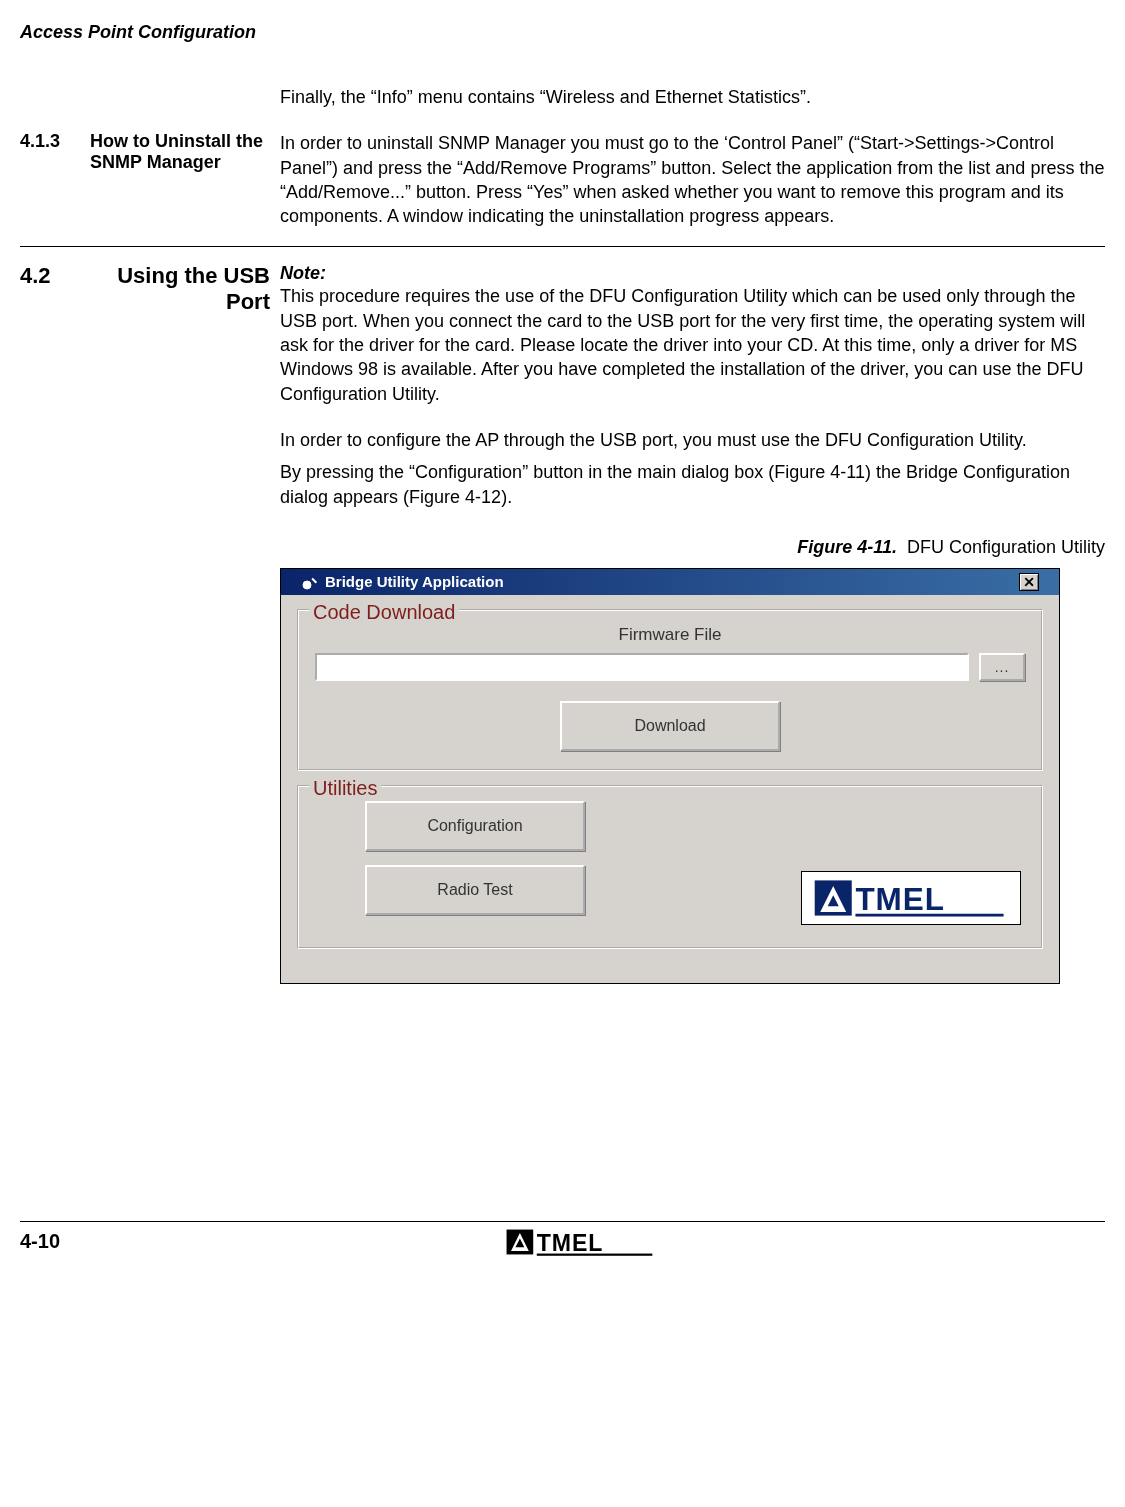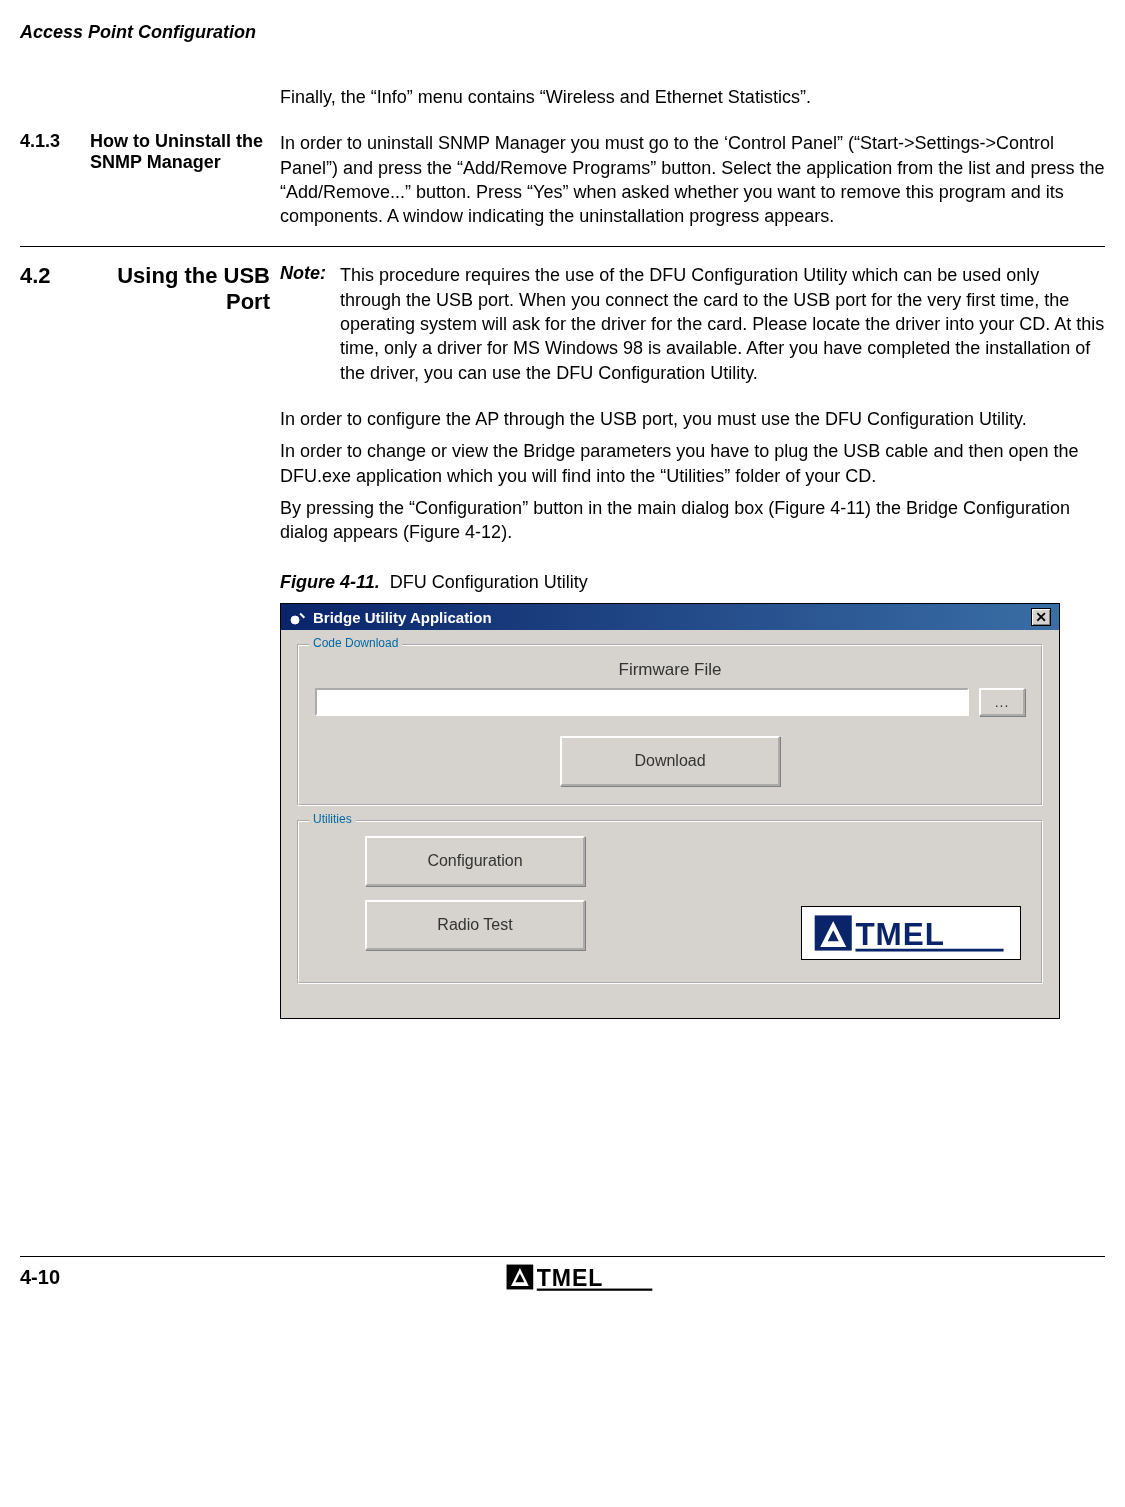--- a/index.html
+++ b/index.html
@@ -55,54 +55,55 @@
       line-height: 1.35;
     }
     .para { margin-bottom: 8px; }
     hr.rule {
       border: none;
       border-top: 1.5px solid #000;
       margin: 18px 0 16px 0;
     }
     .note-row {
       display: flex;
-      flex-direction: row;
+      flex-direction: column;
     }
     .note-label {
       font-style: italic;
       font-weight: bold;
       font-size: 18px;
       width: 60px;
       flex-shrink: 0;
     }
     .note-body {
       font-size: 18px;
       line-height: 1.35;
     }
     .figcap {
       font-size: 18px;
       margin-top: 28px;
       margin-bottom: 10px;
+      text-align: right;
     }
     .figcap-label { font-style: italic; font-weight: bold; }
     
     .dialog {
       width: 780px;
       background: #d6d3ce;
       border: 1px solid #000;
     }
     .titlebar {
       background: linear-gradient(to right, #0a246a, #3a6ea5);
       height: 26px;
       display: flex;
       align-items: center;
       color: #fff;
       font-size: 15px;
       font-weight: bold;
-      padding: 0 8px;
+      padding: 0 20px;
     }
     .titlebar-icon {
       width: 18px; height: 18px;
       margin-right: 6px;
       display: inline-flex; align-items:center; justify-content:center;
     }
     .titlebar-icon svg { display:block; }
     .title-text { flex:1; }
     .close-btn {
       width: 20px; height: 18px;
@@ -120,22 +121,22 @@
       border: 2px groove #fff;
       padding: 14px 16px 18px 16px;
       margin-bottom: 14px;
       position: relative;
     }
     .group-legend {
       position: absolute;
       top: -10px; left: 10px;
       background: #d6d3ce;
       padding: 0 4px;
-      font-size: 12px;
-      color: #0369a1;
+      font-size: 20px;
+      color: #7f1d1d;
     }
     .field-label {
       text-align: center;
       font-size: 17px;
       color: #333;
       margin-bottom: 8px;
     }
     .file-row { display:flex; gap:10px; align-items:center; margin-bottom:20px; }
     .file-input {
       flex:1;
@@ -211,21 +212,20 @@
   <div class="left-col">
     <span class="sec-num sec-num-big">4.2</span><span class="sec-title sec-title-big">Using the USB Port</span>
   </div>
   <div class="right-col">
     <div class="note-row">
       <div class="note-label">Note:</div>
       <div class="note-body">This procedure requires the use of the DFU Configuration Utility which can be used only through the USB port. When you connect the card to the USB port for the very first time, the operating system will ask for the driver for the card. Please locate the driver into your CD. At this time, only a driver for MS Windows 98 is available. After you have completed the installation of the driver, you can use the DFU Configuration Utility.</div>
     </div>
     <div style="height:22px"></div>
     <div class="body-text para">In order to configure the AP through the USB port, you must use the DFU Configuration Utility.</div>
-    <div class="body-text para">In order to change or view the Bridge parameters you have to plug the USB cable and then open the DFU.exe application which you will find into the “Utilities” folder of your CD.</div>
     <div class="body-text para">By pressing the “Configuration” button in the main dialog box (Figure 4-11) the Bridge Configuration dialog appears (Figure 4-12).</div>
 
     <div class="figcap">
       <span class="figcap-label">Figure 4-11.</span>&nbsp;&nbsp;<span>DFU Configuration Utility</span>
     </div>
 
     <div class="dialog">
       <div class="titlebar">
         <span class="titlebar-icon">
           <svg width="16" height="16" viewBox="0 0 16 16">

